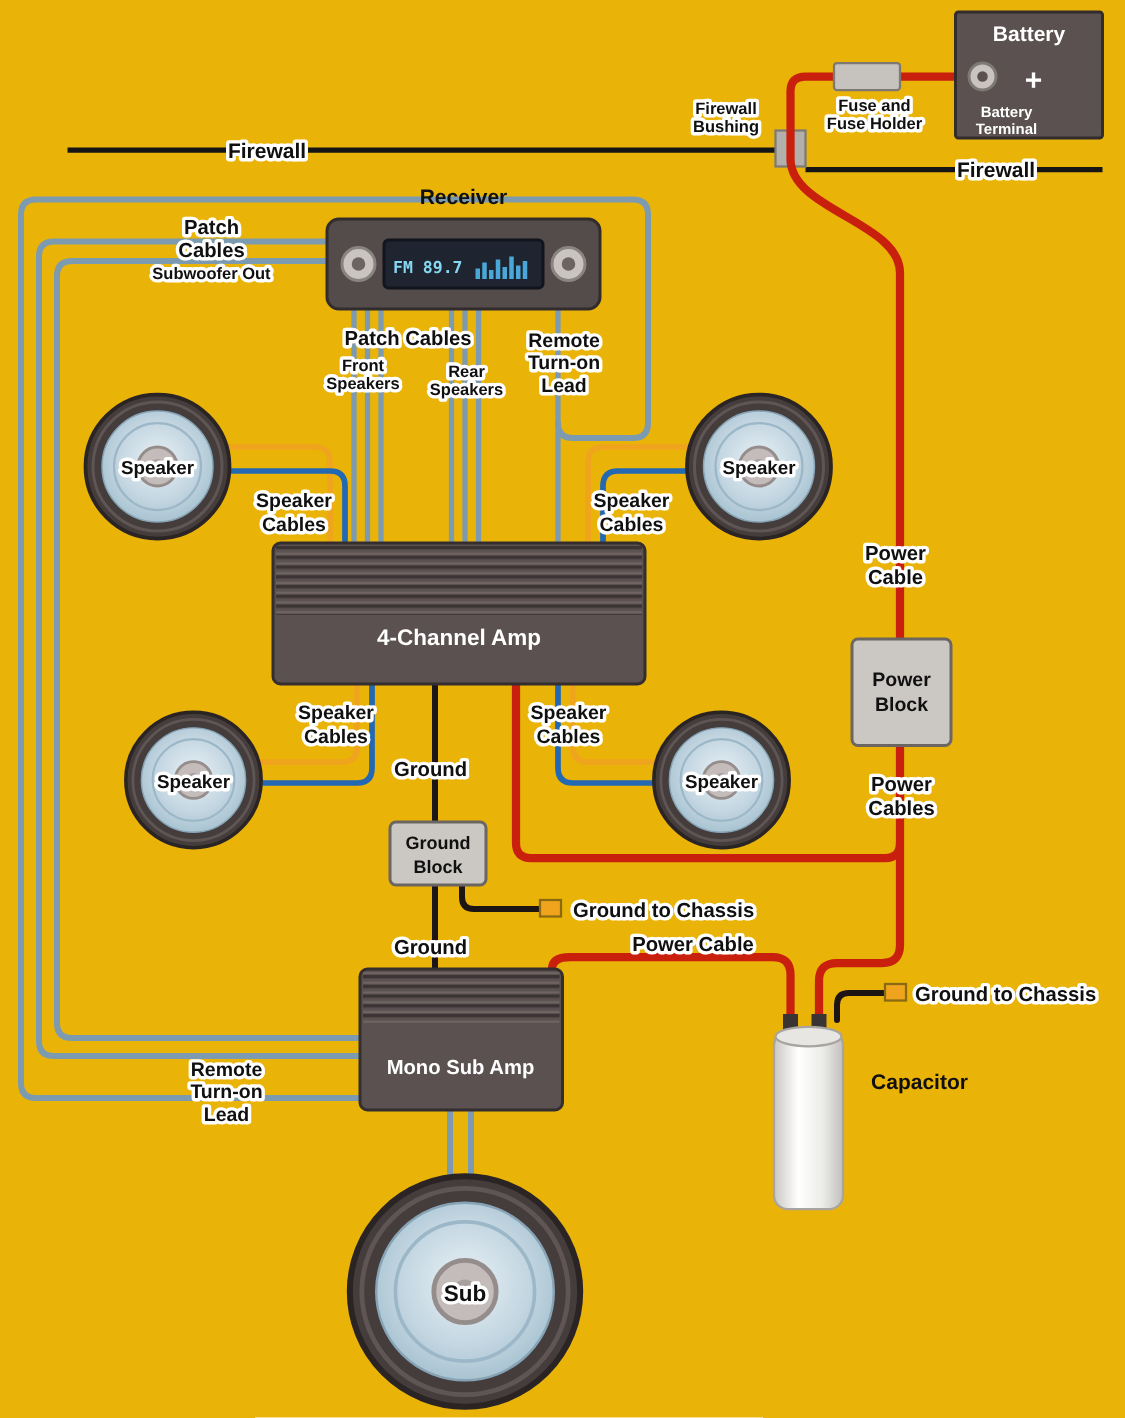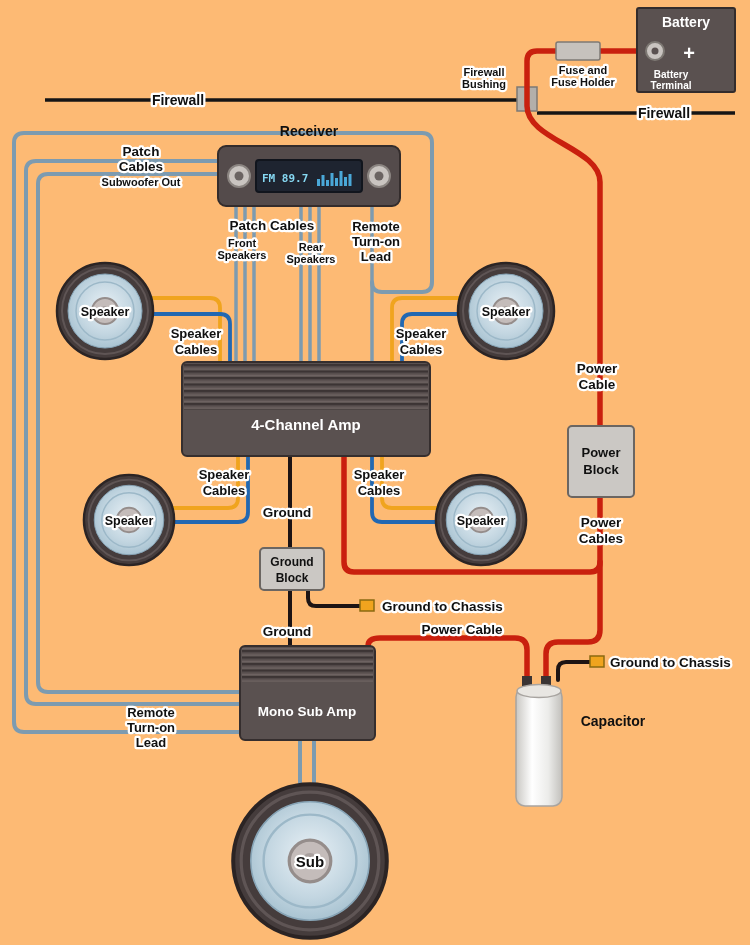--- a/index.html
+++ b/index.html
@@ -1,16 +1,16 @@
 <!DOCTYPE html>
 <html><head>
 <meta charset="utf-8">
 <style>
   html,body{margin:0;padding:0;background:#ffffff;}
-  .stage{position:relative;width:750px;height:945px;background:#fdba74;overflow:hidden;}
+  .stage{position:relative;width:750px;height:945px;background:#eab308;overflow:hidden;}
   text{font-family:"Liberation Sans",sans-serif;}
   .t{font-weight:bold;fill:#101010;}
   .tw{font-weight:bold;fill:#ffffff;}
   .halo{paint-order:stroke;stroke:#ffffff;stroke-width:4.5px;stroke-linejoin:round;}
   .disp{font-family:"DejaVu Sans Mono",monospace;font-weight:bold;fill:#86d8f2;}
 </style>
 </head>
 <body>
 
 <div class="stage">

